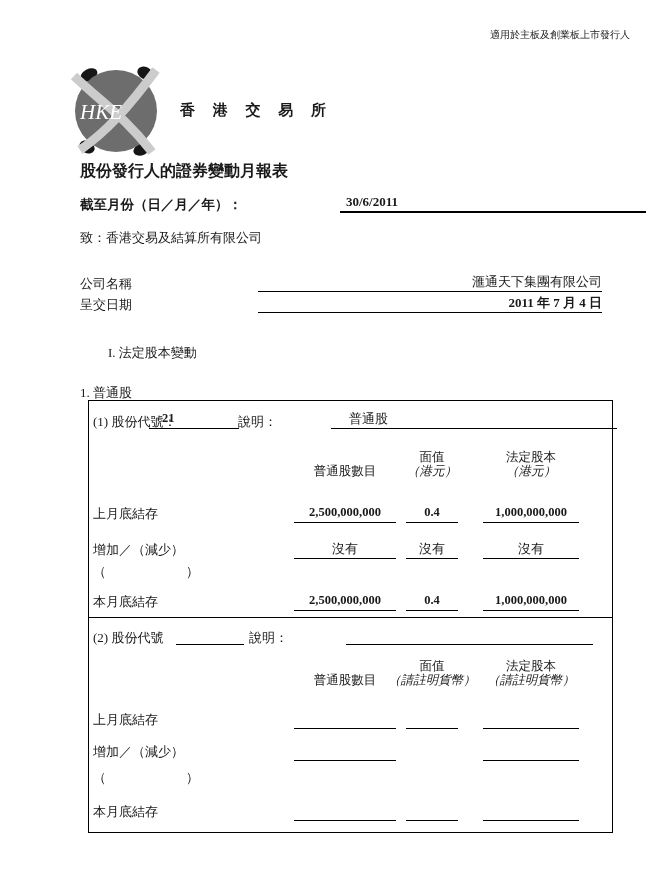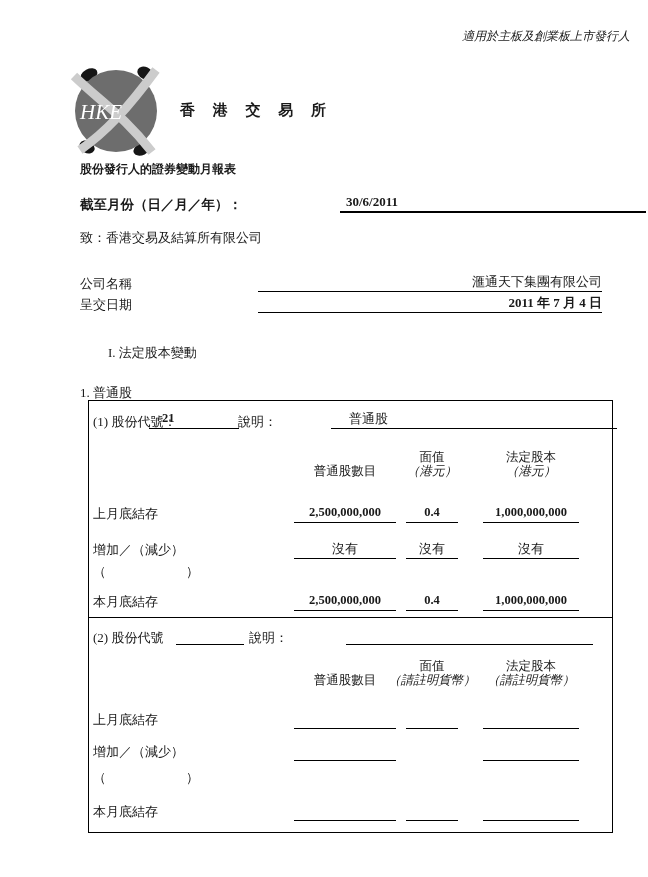--- a/index.html
+++ b/index.html
@@ -12,21 +12,21 @@
   .it{font-style:italic;}
   
   .ucell{border-bottom:1px solid #000;height:19px;line-height:19px;text-align:center;font-size:12.5px;}
   .ucell-thick{border-bottom:2px solid #000;height:19px;line-height:19px;text-align:left;}
   .ucell-med{border-bottom:1.5px solid #000;height:19px;line-height:19px;text-align:right;}
   .hdr{line-height:14px;font-size:12.5px;text-align:center;}
   
   .box{border:1.5px solid #000;}
   .divider{border-top:1.5px solid #000;height:0;left:0;right:0;}
   .brand{letter-spacing:7px;font-weight:bold;font-size:15px;}
-  .note{font-size:12px;font-style:italic;}
+  .note{font-size:10px;}
   .lbl{font-size:13px;}
 </style>
 </head>
 <body>
 
 <div class="sheet">
 
   <div class="abs note" style="top:28px;right:18px;">適用於主板及創業板上市發行人</div>
 
   <div class="abs" style="left:66px;top:60px;width:100px;height:100px;">
@@ -37,21 +37,21 @@
       <ellipse cx="76" cy="89" rx="9" ry="6" fill="#161616" transform="rotate(-26 76 89)"></ellipse>
       <circle cx="50" cy="51" r="41" fill="#6d6d6d"></circle>
       <path d="M 8,16 C 35,42 58,56 86,92" stroke="#cccccc" stroke-width="9" fill="none"></path>
       <path d="M 14,90 C 40,72 62,48 90,10" stroke="#cccccc" stroke-width="9" fill="none"></path>
       <text x="14" y="59" font-size="21" font-style="italic" fill="#ffffff" font-family="Liberation Serif, DejaVu Serif, serif">HKE</text>
     </svg>
   </div>
 
   <div class="abs brand" style="left:180px;top:101px;">香 港 交 易 所</div>
 
-  <div class="abs b" style="left:80px;top:161px;font-size:12px;">股份發行人的證券變動月報表</div>
+  <div class="abs b" style="left:80px;top:161px;font-size:16px;">股份發行人的證券變動月報表</div>
 
   <div class="abs b" style="left:80px;top:196px;font-size:13.5px;">截至月份（日／月／年）：</div>
   <div class="abs ucell-thick b" style="left:310px;top:192px;width:300px;padding-left:6px;margin-left:30px;">30/6/2011</div>
 
   <div class="abs lbl" style="left:80px;top:229px;">致：香港交易及結算所有限公司</div>
 
   <div class="abs lbl" style="left:80px;top:275px;">公司名稱</div>
   <div class="abs ucell-med" style="left:258px;top:272px;width:340px;padding-left:4px;font-size:13px;">滙通天下集團有限公司</div>
 
   <div class="abs lbl" style="left:80px;top:296px;">呈交日期</div>

